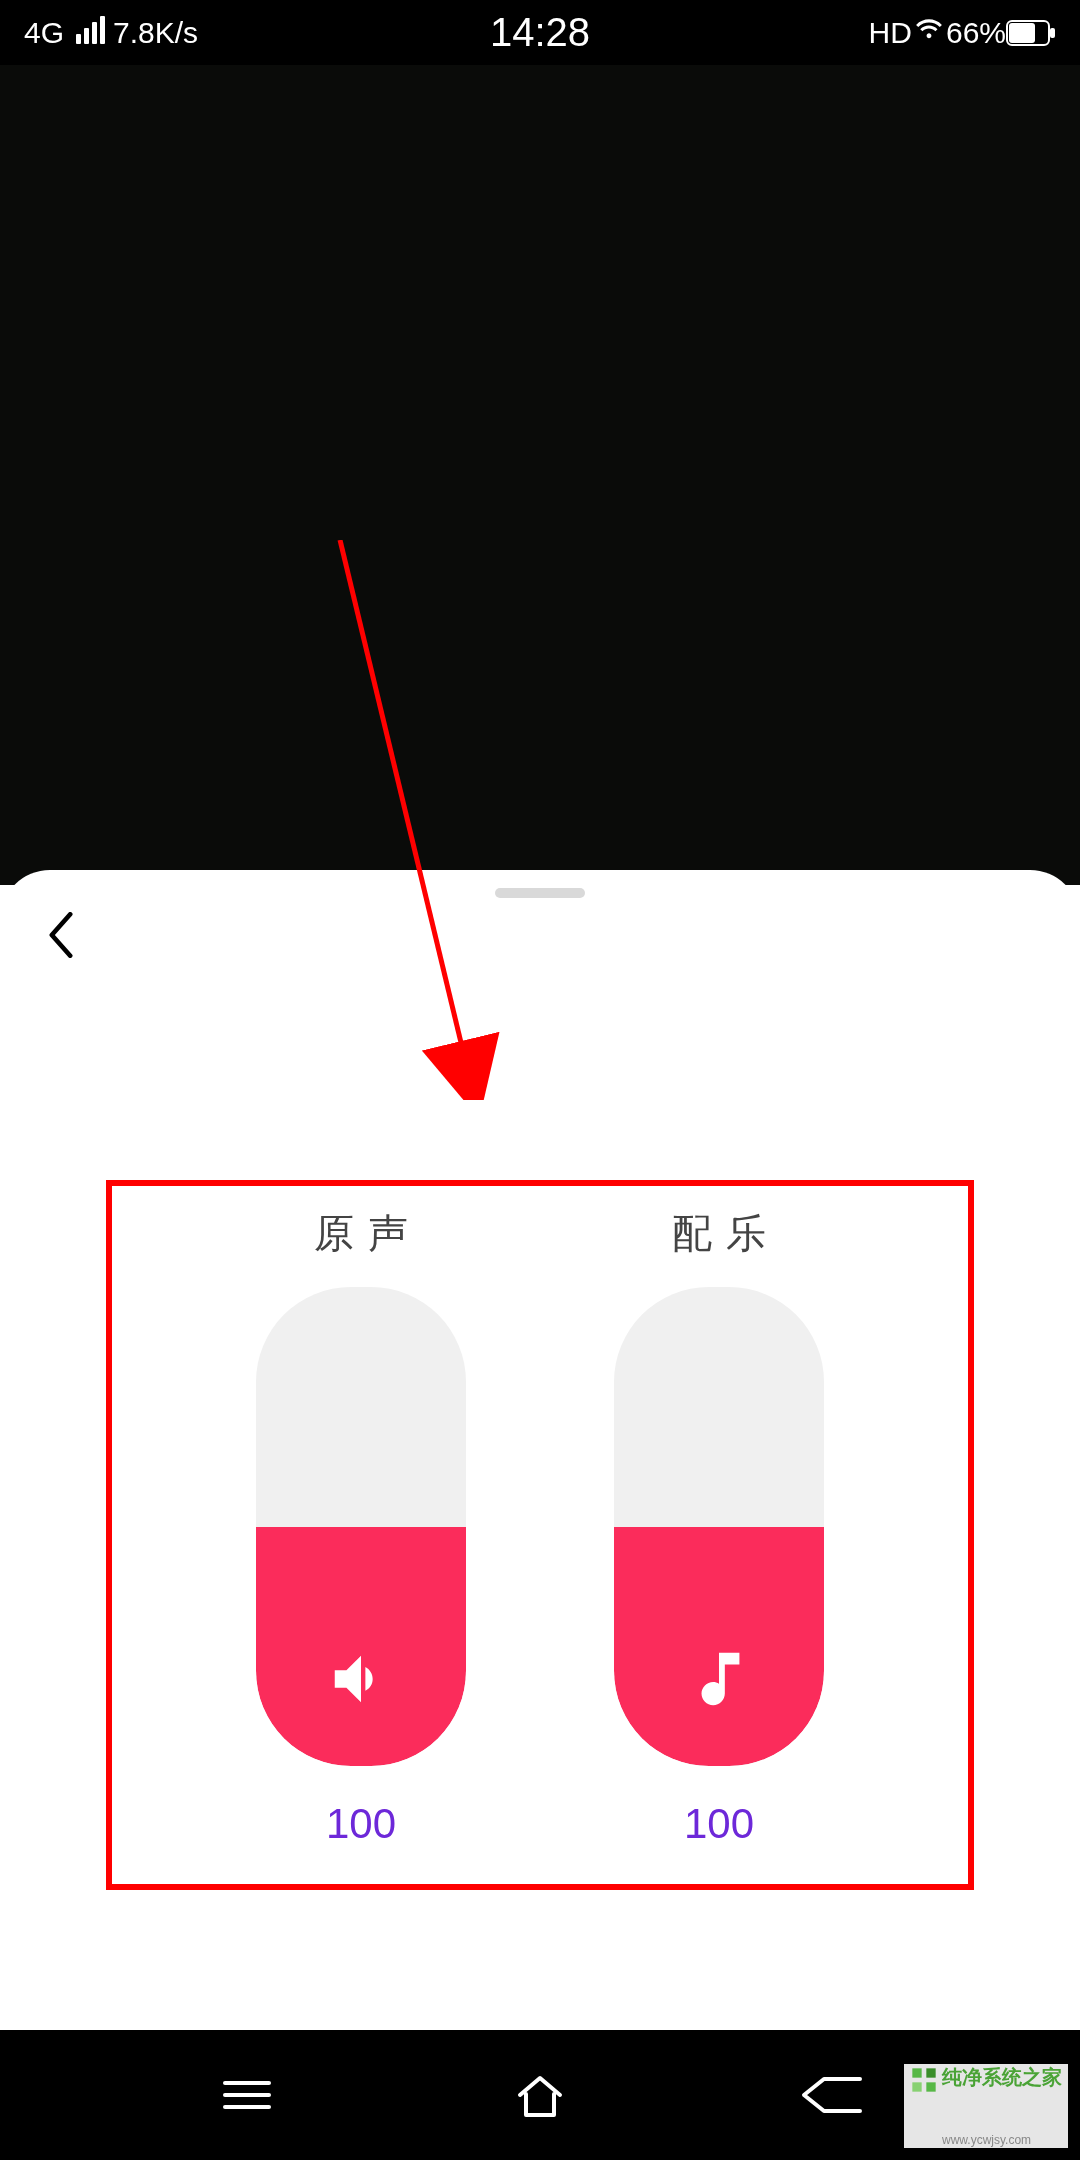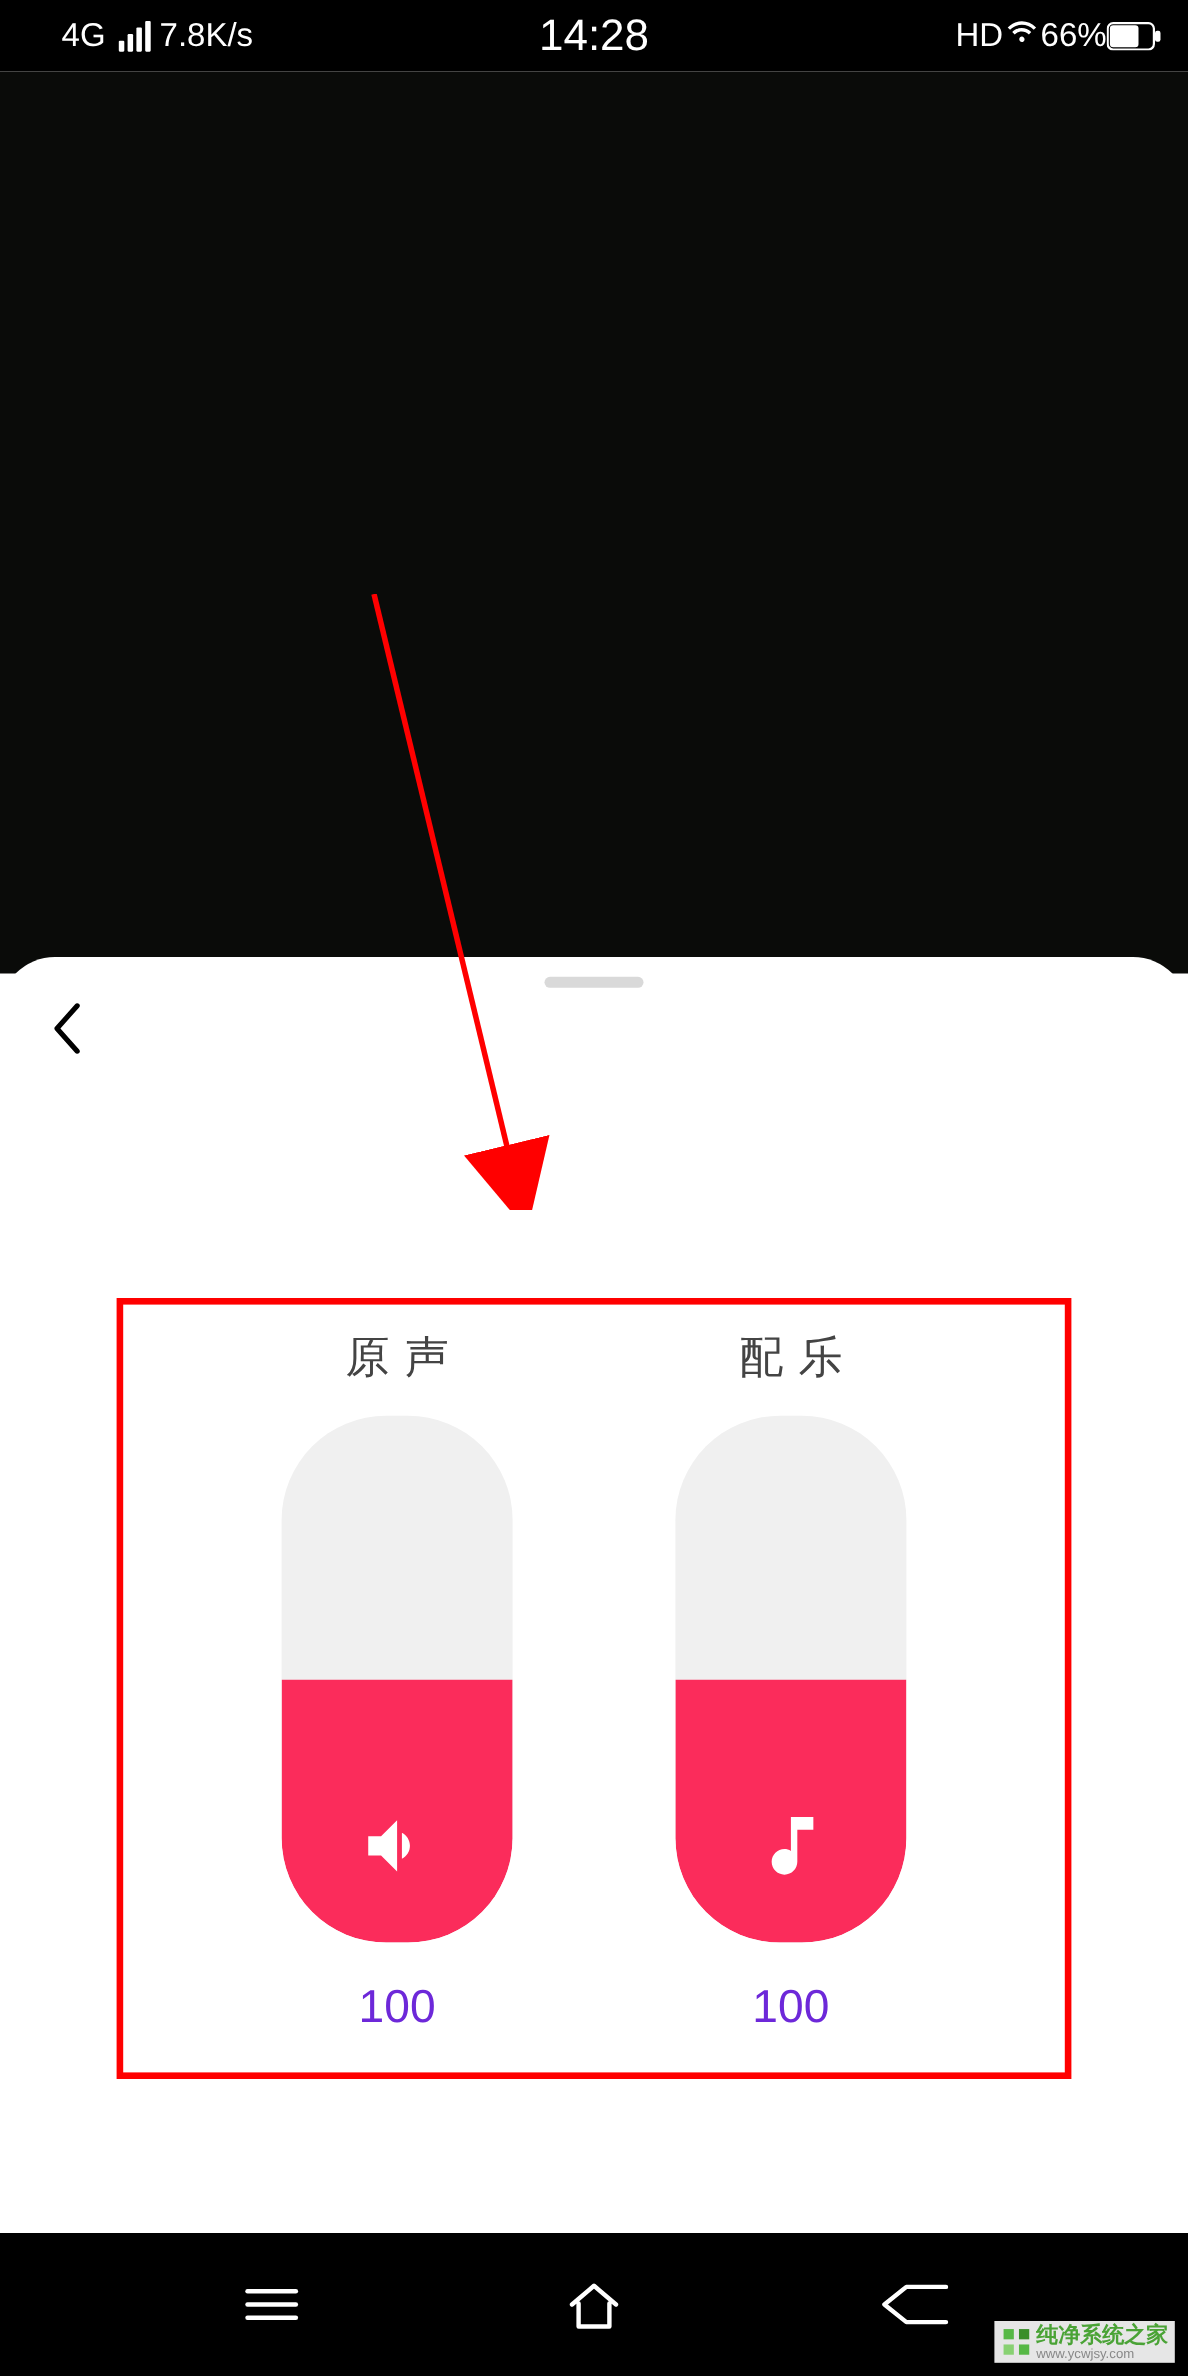--- a/index.html
+++ b/index.html
@@ -15,21 +15,21 @@
       height: 65px;
       background: #000;
       color: #fff;
       display: flex;
       align-items: center;
       justify-content: space-between;
       padding: 0 24px;
       font-size: 30px;
       font-weight: 500;
     }
-    .status-left { display: flex; align-items: center; gap: 8px; margin-left: 32px; }
+    .status-left { display: flex; align-items: flex-start; gap: 8px; }
     .status-center { position: absolute; left: 50%; transform: translateX(-50%); font-size: 40px; }
     .status-right { display: flex; align-items: center; gap: 0; }
     .signal-icon { display: inline-flex; align-items: flex-end; gap: 3px; margin-left: 4px; }
     .signal-icon span { width: 5px; background: #fff; border-radius: 1px; }
     .signal-icon span:nth-child(1){height:10px}
     .signal-icon span:nth-child(2){height:16px}
     .signal-icon span:nth-child(3){height:22px}
     .signal-icon span:nth-child(4){height:28px}
     .wifi-icon svg { width: 34px; height: 34px; }
     .battery-icon { display: inline-flex; align-items: center; }
@@ -133,29 +133,29 @@
       align-items: center;
       justify-content: space-around;
       padding: 0 100px;
     }
     .nav-btn { width: 90px; height: 60px; display:flex; align-items:center; justify-content:center; }
     .nav-btn svg { stroke: #fff; fill: none; }
 
     .watermark {
       position: absolute;
       bottom: 12px; right: 12px;
-      display: flex; align-items: center;
+      display: flex; align-items: flex-start;
       font-size: 20px;
       color: #4aa336;
       background: rgba(255,255,255,0.9);
       padding: 2px 6px;
       z-index: 20;
     }
     .watermark .wm-logo { width:28px; height:28px; margin-right:4px; }
-    .watermark .wm-url { display:block; font-size:12px; color:#888; line-height:1; }
+    .watermark .wm-url { display:block; font-size:12px; color:#888; line-height:1;margin-top:46px; }
     .watermark .wm-name { display:block; line-height:1.1; font-weight:600; }
   </style>
 </head>
 <body>
 
 <div class="status-bar">
   <div class="status-left">
     <span>4G</span>
     <span class="signal-icon">
         <span></span>

